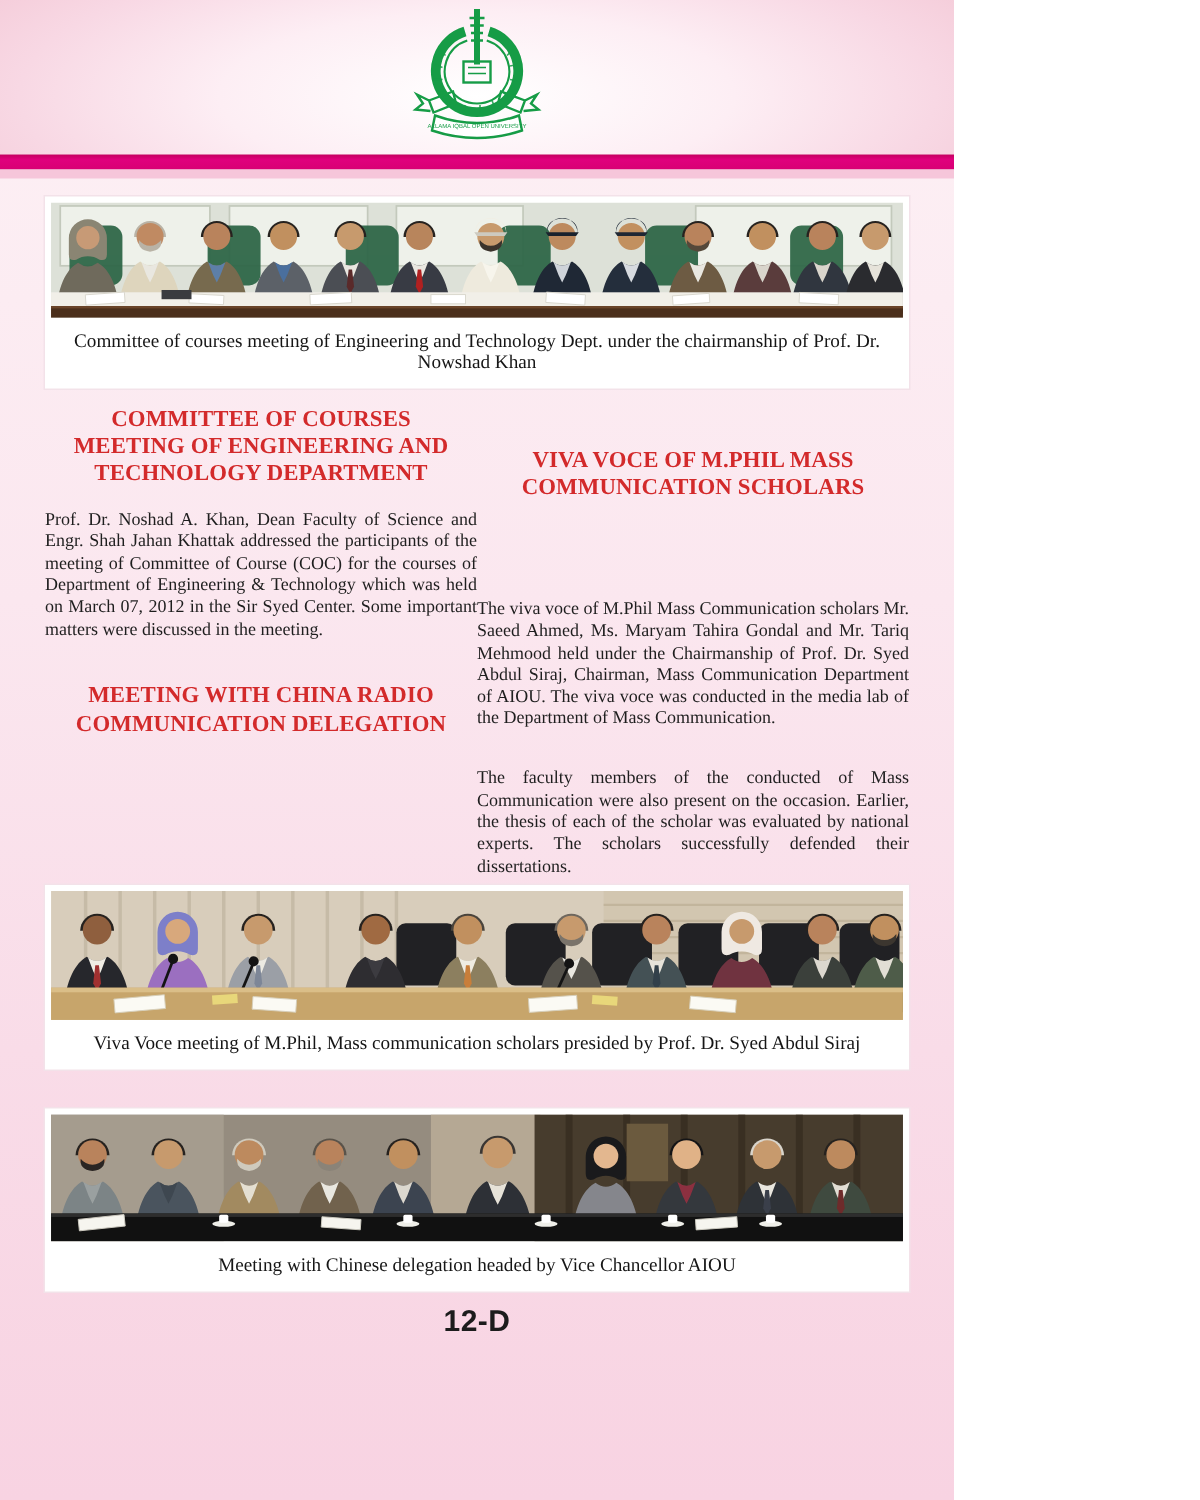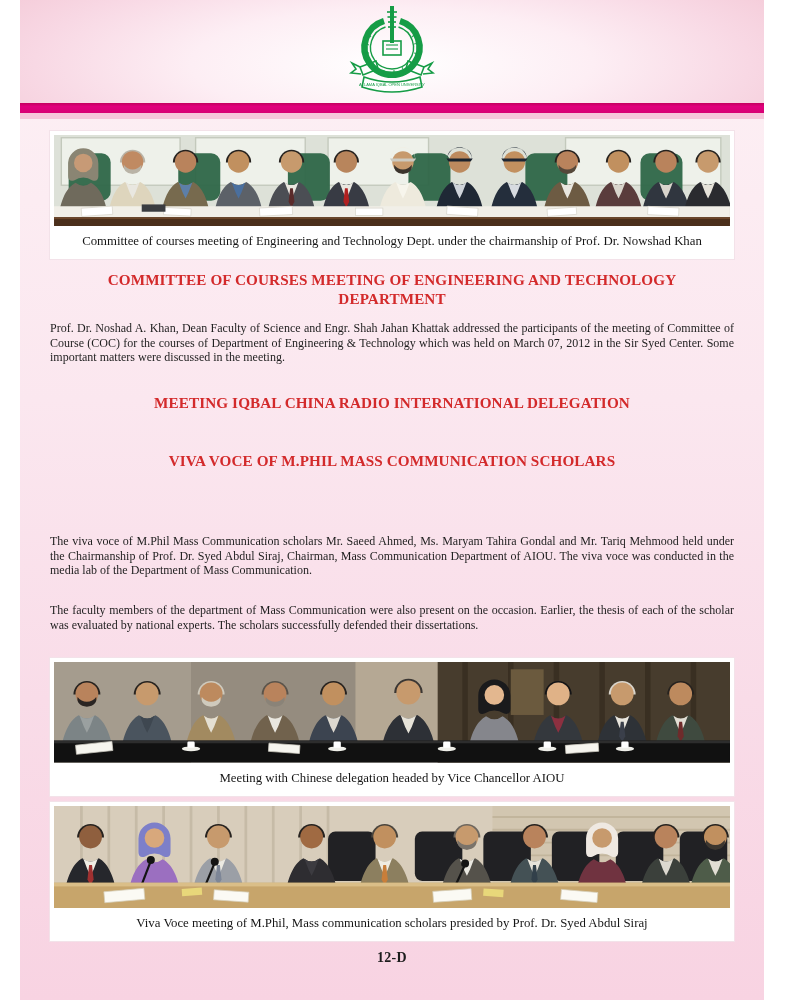--- a/index.html
+++ b/index.html
@@ -1,20 +1,19 @@
 <!DOCTYPE html>
 <html><head>
 <meta charset="utf-8">
 <style>
   html,body{margin:0;padding:0;}
   .page{
-    width:744px;height:1000px;overflow:hidden;position:relative;
+    width:636px;height:1000px;overflow:hidden;position:relative;
     font-family:"Liberation Serif",serif;
     background:linear-gradient(180deg,#fdf1f5 0%,#fbe7ef 40%,#f9dce8 70%,#f8d3e2 100%);
-    margin-left:20px;
   }
   
   .masthead{
     height:103px;
     background:radial-gradient(ellipse 60% 120% at 50% 62%,#ffffff 0%,#fdeef4 45%,#f8d8e4 80%,#f5cdda 100%);
     display:flex;align-items:center;justify-content:center;
   }
   .accent-bar{height:10px;background:linear-gradient(180deg,#c4005f 0%,#e0007d 35%,#d80074 100%);}
   .accent-stripe{height:6px;background:#f6c6da;}
   .content{padding:0 30px;}
@@ -22,39 +21,39 @@
   .photo-card{background:#ffffff;padding:4px 4px 0 4px;box-shadow:0 0 0 1px #f3e2e9;}
   .photo-card .caption{
     text-align:center;font-size:12.8px;color:#161616;
     padding:8px 6px 11px 6px;line-height:1.1;
   }
   .photo-frame{display:block;width:100%;}
   .card-1{margin-top:12px;}
   .card-2{margin-top:26px;}
   .card-3{margin-top:6px;}
   
-  .columns{display:flex;margin-top:12px;flex-direction:column;}
+  .columns{display:flex;margin-top:12px;}
   .col{flex:1;min-width:0;}
   .col-right{padding-top:27px;font-family:Liberation Serif, serif;}
   h3.art-heading{
     color:#d32a2b;font-size:15.2px;line-height:1.2;text-align:center;
     font-weight:bold;margin:0 14px 13px 14px;letter-spacing:.1px;
   }
   .art-heading.second{margin-top:29px;}
   p.art-body{
     margin:0;font-size:12px;line-height:1.22;color:#1e1e1e;
     text-align:justify;text-justify:inter-word;
   }
   .col-right .gap-big{height:51px;}
   .col-right .gap-para{height:25px;}
   
   .footer{
     text-align:center;margin-top:9px;
-    font-family:Liberation Serif, serif;font-weight:bold;
-    font-size:14px;color:#1c1c1c;letter-spacing:.3px;
+    font-family:Liberation Sans, sans-serif;font-weight:bold;
+    font-size:20px;color:#1c1c1c;letter-spacing:.3px;
   }
   
   .pp-head{fill:var(--skin,#c79c74);}
   .pp-hair{fill:var(--hair,#26221f);}
   .pp-body{fill:var(--suit,#3a3f46);}
   .pp-shirt{fill:var(--shirt,#e9e7e0);}
   .pp-tie{fill:var(--tie,transparent);}
   .pp-beard{fill:var(--beard,transparent);}
   .pp-hat{fill:var(--hat,#1d2633);}
   .pp-hatpeak{fill:var(--hat,#1d2633);filter:brightness(.85);}
@@ -182,89 +181,29 @@
         <rect x="0" y="90" width="740" height="10" fill="#4b2f1b"></rect>
         <rect x="0" y="90" width="740" height="2" fill="#6b4529"></rect>
       </svg>
       <div class="caption">Committee of courses meeting of Engineering and Technology Dept. under the chairmanship of Prof. Dr. Nowshad Khan</div>
     </div>
 
     <div class="columns">
       <div class="col col-left">
         <h3 class="art-heading">COMMITTEE OF COURSES MEETING OF ENGINEERING AND TECHNOLOGY DEPARTMENT</h3>
         <p class="art-body">Prof. Dr. Noshad A. Khan, Dean Faculty of Science and Engr. Shah Jahan Khattak addressed the participants of the meeting of Committee of Course (COC) for the courses of Department of Engineering &amp; Technology which was held on March 07, 2012 in the Sir Syed Center. Some important matters were discussed in the meeting.</p>
-        <h3 class="art-heading second">MEETING IQBAL CHINA RADIO INTERNATIONAL DELEGATION</h3>
+        <h3 class="art-heading second">MEETING WITH CHINA RADIO COMMUNICATION DELEGATION</h3>
       </div>
       <div class="col col-right">
         <h3 class="art-heading">VIVA VOCE OF M.PHIL MASS COMMUNICATION SCHOLARS</h3>
         <div class="gap-big"></div>
         <p class="art-body">The viva voce of M.Phil Mass Communication scholars Mr. Saeed Ahmed, Ms. Maryam Tahira Gondal and Mr. Tariq Mehmood held under the Chairmanship of Prof. Dr. Syed Abdul Siraj, Chairman, Mass Communication Department of AIOU. The viva voce was conducted in the media lab of the Department of Mass Communication.</p>
         <div class="gap-para"></div>
-        <p class="art-body">The faculty members of the department of Mass Communication were also present on the occasion. Earlier, the thesis of each of the scholar was evaluated by national experts. The scholars successfully defended their dissertations.</p>
+        <p class="art-body">The faculty members of the conducted of Mass Communication were also present on the occasion. Earlier, the thesis of each of the scholar was evaluated by national experts. The scholars successfully defended their dissertations.</p>
       </div>
-    </div>
-
-    <div class="photo-card card-2">
-      <svg class="photo-frame" viewBox="0 0 740 110">
-        <rect width="740" height="110" fill="#958c7f"></rect>
-        <rect x="0" y="0" width="150" height="110" fill="#a59c8e"></rect>
-        <rect x="330" y="0" width="95" height="95" fill="#b5a894"></rect>
-        <rect x="420" y="0" width="320" height="110" fill="#473c2d"></rect>
-        <g stroke="#392f22" stroke-width="6">
-          <line x1="450" y1="0" x2="450" y2="95"></line>
-            <line x1="500" y1="0" x2="500" y2="95"></line>
-          <line x1="550" y1="0" x2="550" y2="95"></line>
-            <line x1="600" y1="0" x2="600" y2="95"></line>
-          <line x1="650" y1="0" x2="650" y2="95"></line>
-            <line x1="700" y1="0" x2="700" y2="95"></line>
-        </g>
-        <rect x="500" y="8" width="36" height="50" fill="#6b5a3e"></rect>
-
-        <use href="#sym-person" x="2" y="14" width="68" height="94" style="--suit:#7c8486;--skin:#b9835c;--beard:#2a2523;--shirt:#9aa0a0"></use>
-        <use href="#sym-person" x="68" y="14" width="68" height="94" style="--suit:#4a545e;--skin:#c79a6d;--shirt:#3e4750"></use>
-        <use href="#sym-person" x="138" y="14" width="68" height="94" style="--suit:#a28a60;--hair:#cfcabd;--beard:#cfcabd;--skin:#bd8a5e;--shirt:#e4dfd2"></use>
-        <use href="#sym-person" x="208" y="14" width="68" height="94" style="--suit:#71624d;--hair:#5a534a;--beard:#8a8378;--skin:#b9835c"></use>
-        <use href="#sym-person" x="272" y="14" width="68" height="94" style="--suit:#3c4450;--skin:#c1905f;--shirt:#dcd8cf"></use>
-        <use href="#sym-person" x="352" y="12" width="72" height="98" style="--suit:#2d3036;--hair:#3a3633;--skin:#c79a6d;--shirt:#e6e2d8"></use>
-        <use href="#sym-person-hijab" x="448" y="14" width="68" height="94" style="--hat:#1a1a1c;--suit:#85868c;--skin:#e3b78f"></use>
-        <use href="#sym-person" x="518" y="14" width="68" height="94" style="--suit:#34383d;--hair:#141416;--skin:#e0b287;--shirt:#8c3040"></use>
-        <use href="#sym-person" x="588" y="14" width="68" height="94" style="--suit:#2e3237;--hair:#d9d5cc;--skin:#c79a6d;--tie:#3a3f4a;--shirt:#e9e6de"></use>
-        <use href="#sym-person" x="652" y="14" width="68" height="94" style="--suit:#3f4a3f;--skin:#bd8a5e;--tie:#6e2b2b;--shirt:#e2ded4"></use>
-
-        <rect x="0" y="86" width="740" height="24" fill="#111111"></rect>
-        <rect x="0" y="86" width="740" height="3" fill="#2d2d2d"></rect>
-        <g>
-          <g transform="translate(150,0)">
-              <ellipse cx="0" cy="95" rx="10" ry="2.6" fill="#efefe9"></ellipse>
-              <rect x="-4" y="87" width="8" height="7" rx="1.5" fill="#ffffff"></rect>
-            </g>
-          <g transform="translate(310,0)">
-              <ellipse cx="0" cy="95" rx="10" ry="2.6" fill="#efefe9"></ellipse>
-              <rect x="-4" y="87" width="8" height="7" rx="1.5" fill="#ffffff"></rect>
-            </g>
-          <g transform="translate(430,0)">
-              <ellipse cx="0" cy="95" rx="10" ry="2.6" fill="#efefe9"></ellipse>
-              <rect x="-4" y="87" width="8" height="7" rx="1.5" fill="#ffffff"></rect>
-            </g>
-          <g transform="translate(540,0)">
-              <ellipse cx="0" cy="95" rx="10" ry="2.6" fill="#efefe9"></ellipse>
-              <rect x="-4" y="87" width="8" height="7" rx="1.5" fill="#ffffff"></rect>
-            </g>
-          <g transform="translate(625,0)">
-              <ellipse cx="0" cy="95" rx="10" ry="2.6" fill="#efefe9"></ellipse>
-              <rect x="-4" y="87" width="8" height="7" rx="1.5" fill="#ffffff"></rect>
-            </g>
-        </g>
-        <g fill="#f6f5ef" stroke="#cfccc2" stroke-width=".8">
-          <rect x="24" y="89" width="40" height="10" transform="rotate(-6 44 94)"></rect>
-          <rect x="235" y="90" width="34" height="9" transform="rotate(4 252 94)"></rect>
-          <rect x="560" y="90" width="36" height="9" transform="rotate(-4 578 94)"></rect>
-        </g>
-      </svg>
-      <div class="caption">Meeting with Chinese delegation headed by Vice Chancellor AIOU</div>
     </div>
 
     <div class="photo-card card-3">
       <svg class="photo-frame" viewBox="0 0 740 112">
         <rect width="740" height="112" fill="#d8cdbb"></rect>
         <g stroke="#c6bba7" stroke-width="3">
           <line x1="30" y1="0" x2="30" y2="84"></line>
             <line x1="60" y1="0" x2="60" y2="84"></line>
           <line x1="90" y1="0" x2="90" y2="84"></line>
             <line x1="120" y1="0" x2="120" y2="84"></line>
@@ -319,15 +258,75 @@
           <rect x="175" y="93" width="38" height="11" transform="rotate(4 194 98)"></rect>
           <rect x="415" y="92" width="42" height="12" transform="rotate(-4 436 98)"></rect>
           <rect x="555" y="93" width="40" height="11" transform="rotate(5 575 98)"></rect>
         </g>
         <rect x="140" y="90" width="22" height="8" fill="#e8d77a" transform="rotate(-4 151 94)"></rect>
         <rect x="470" y="91" width="22" height="8" fill="#e8d77a" transform="rotate(4 481 95)"></rect>
       </svg>
       <div class="caption">Viva Voce meeting of M.Phil, Mass communication scholars presided by Prof. Dr. Syed Abdul Siraj</div>
     </div>
 
+    <div class="photo-card card-2">
+      <svg class="photo-frame" viewBox="0 0 740 110">
+        <rect width="740" height="110" fill="#958c7f"></rect>
+        <rect x="0" y="0" width="150" height="110" fill="#a59c8e"></rect>
+        <rect x="330" y="0" width="95" height="95" fill="#b5a894"></rect>
+        <rect x="420" y="0" width="320" height="110" fill="#473c2d"></rect>
+        <g stroke="#392f22" stroke-width="6">
+          <line x1="450" y1="0" x2="450" y2="95"></line>
+            <line x1="500" y1="0" x2="500" y2="95"></line>
+          <line x1="550" y1="0" x2="550" y2="95"></line>
+            <line x1="600" y1="0" x2="600" y2="95"></line>
+          <line x1="650" y1="0" x2="650" y2="95"></line>
+            <line x1="700" y1="0" x2="700" y2="95"></line>
+        </g>
+        <rect x="500" y="8" width="36" height="50" fill="#6b5a3e"></rect>
+
+        <use href="#sym-person" x="2" y="14" width="68" height="94" style="--suit:#7c8486;--skin:#b9835c;--beard:#2a2523;--shirt:#9aa0a0"></use>
+        <use href="#sym-person" x="68" y="14" width="68" height="94" style="--suit:#4a545e;--skin:#c79a6d;--shirt:#3e4750"></use>
+        <use href="#sym-person" x="138" y="14" width="68" height="94" style="--suit:#a28a60;--hair:#cfcabd;--beard:#cfcabd;--skin:#bd8a5e;--shirt:#e4dfd2"></use>
+        <use href="#sym-person" x="208" y="14" width="68" height="94" style="--suit:#71624d;--hair:#5a534a;--beard:#8a8378;--skin:#b9835c"></use>
+        <use href="#sym-person" x="272" y="14" width="68" height="94" style="--suit:#3c4450;--skin:#c1905f;--shirt:#dcd8cf"></use>
+        <use href="#sym-person" x="352" y="12" width="72" height="98" style="--suit:#2d3036;--hair:#3a3633;--skin:#c79a6d;--shirt:#e6e2d8"></use>
+        <use href="#sym-person-hijab" x="448" y="14" width="68" height="94" style="--hat:#1a1a1c;--suit:#85868c;--skin:#e3b78f"></use>
+        <use href="#sym-person" x="518" y="14" width="68" height="94" style="--suit:#34383d;--hair:#141416;--skin:#e0b287;--shirt:#8c3040"></use>
+        <use href="#sym-person" x="588" y="14" width="68" height="94" style="--suit:#2e3237;--hair:#d9d5cc;--skin:#c79a6d;--tie:#3a3f4a;--shirt:#e9e6de"></use>
+        <use href="#sym-person" x="652" y="14" width="68" height="94" style="--suit:#3f4a3f;--skin:#bd8a5e;--tie:#6e2b2b;--shirt:#e2ded4"></use>
+
+        <rect x="0" y="86" width="740" height="24" fill="#111111"></rect>
+        <rect x="0" y="86" width="740" height="3" fill="#2d2d2d"></rect>
+        <g>
+          <g transform="translate(150,0)">
+              <ellipse cx="0" cy="95" rx="10" ry="2.6" fill="#efefe9"></ellipse>
+              <rect x="-4" y="87" width="8" height="7" rx="1.5" fill="#ffffff"></rect>
+            </g>
+          <g transform="translate(310,0)">
+              <ellipse cx="0" cy="95" rx="10" ry="2.6" fill="#efefe9"></ellipse>
+              <rect x="-4" y="87" width="8" height="7" rx="1.5" fill="#ffffff"></rect>
+            </g>
+          <g transform="translate(430,0)">
+              <ellipse cx="0" cy="95" rx="10" ry="2.6" fill="#efefe9"></ellipse>
+              <rect x="-4" y="87" width="8" height="7" rx="1.5" fill="#ffffff"></rect>
+            </g>
+          <g transform="translate(540,0)">
+              <ellipse cx="0" cy="95" rx="10" ry="2.6" fill="#efefe9"></ellipse>
+              <rect x="-4" y="87" width="8" height="7" rx="1.5" fill="#ffffff"></rect>
+            </g>
+          <g transform="translate(625,0)">
+              <ellipse cx="0" cy="95" rx="10" ry="2.6" fill="#efefe9"></ellipse>
+              <rect x="-4" y="87" width="8" height="7" rx="1.5" fill="#ffffff"></rect>
+            </g>
+        </g>
+        <g fill="#f6f5ef" stroke="#cfccc2" stroke-width=".8">
+          <rect x="24" y="89" width="40" height="10" transform="rotate(-6 44 94)"></rect>
+          <rect x="235" y="90" width="34" height="9" transform="rotate(4 252 94)"></rect>
+          <rect x="560" y="90" width="36" height="9" transform="rotate(-4 578 94)"></rect>
+        </g>
+      </svg>
+      <div class="caption">Meeting with Chinese delegation headed by Vice Chancellor AIOU</div>
+    </div>
+
     <div class="footer">12-D</div>
   </div>
 </div>
 
 </body></html>

